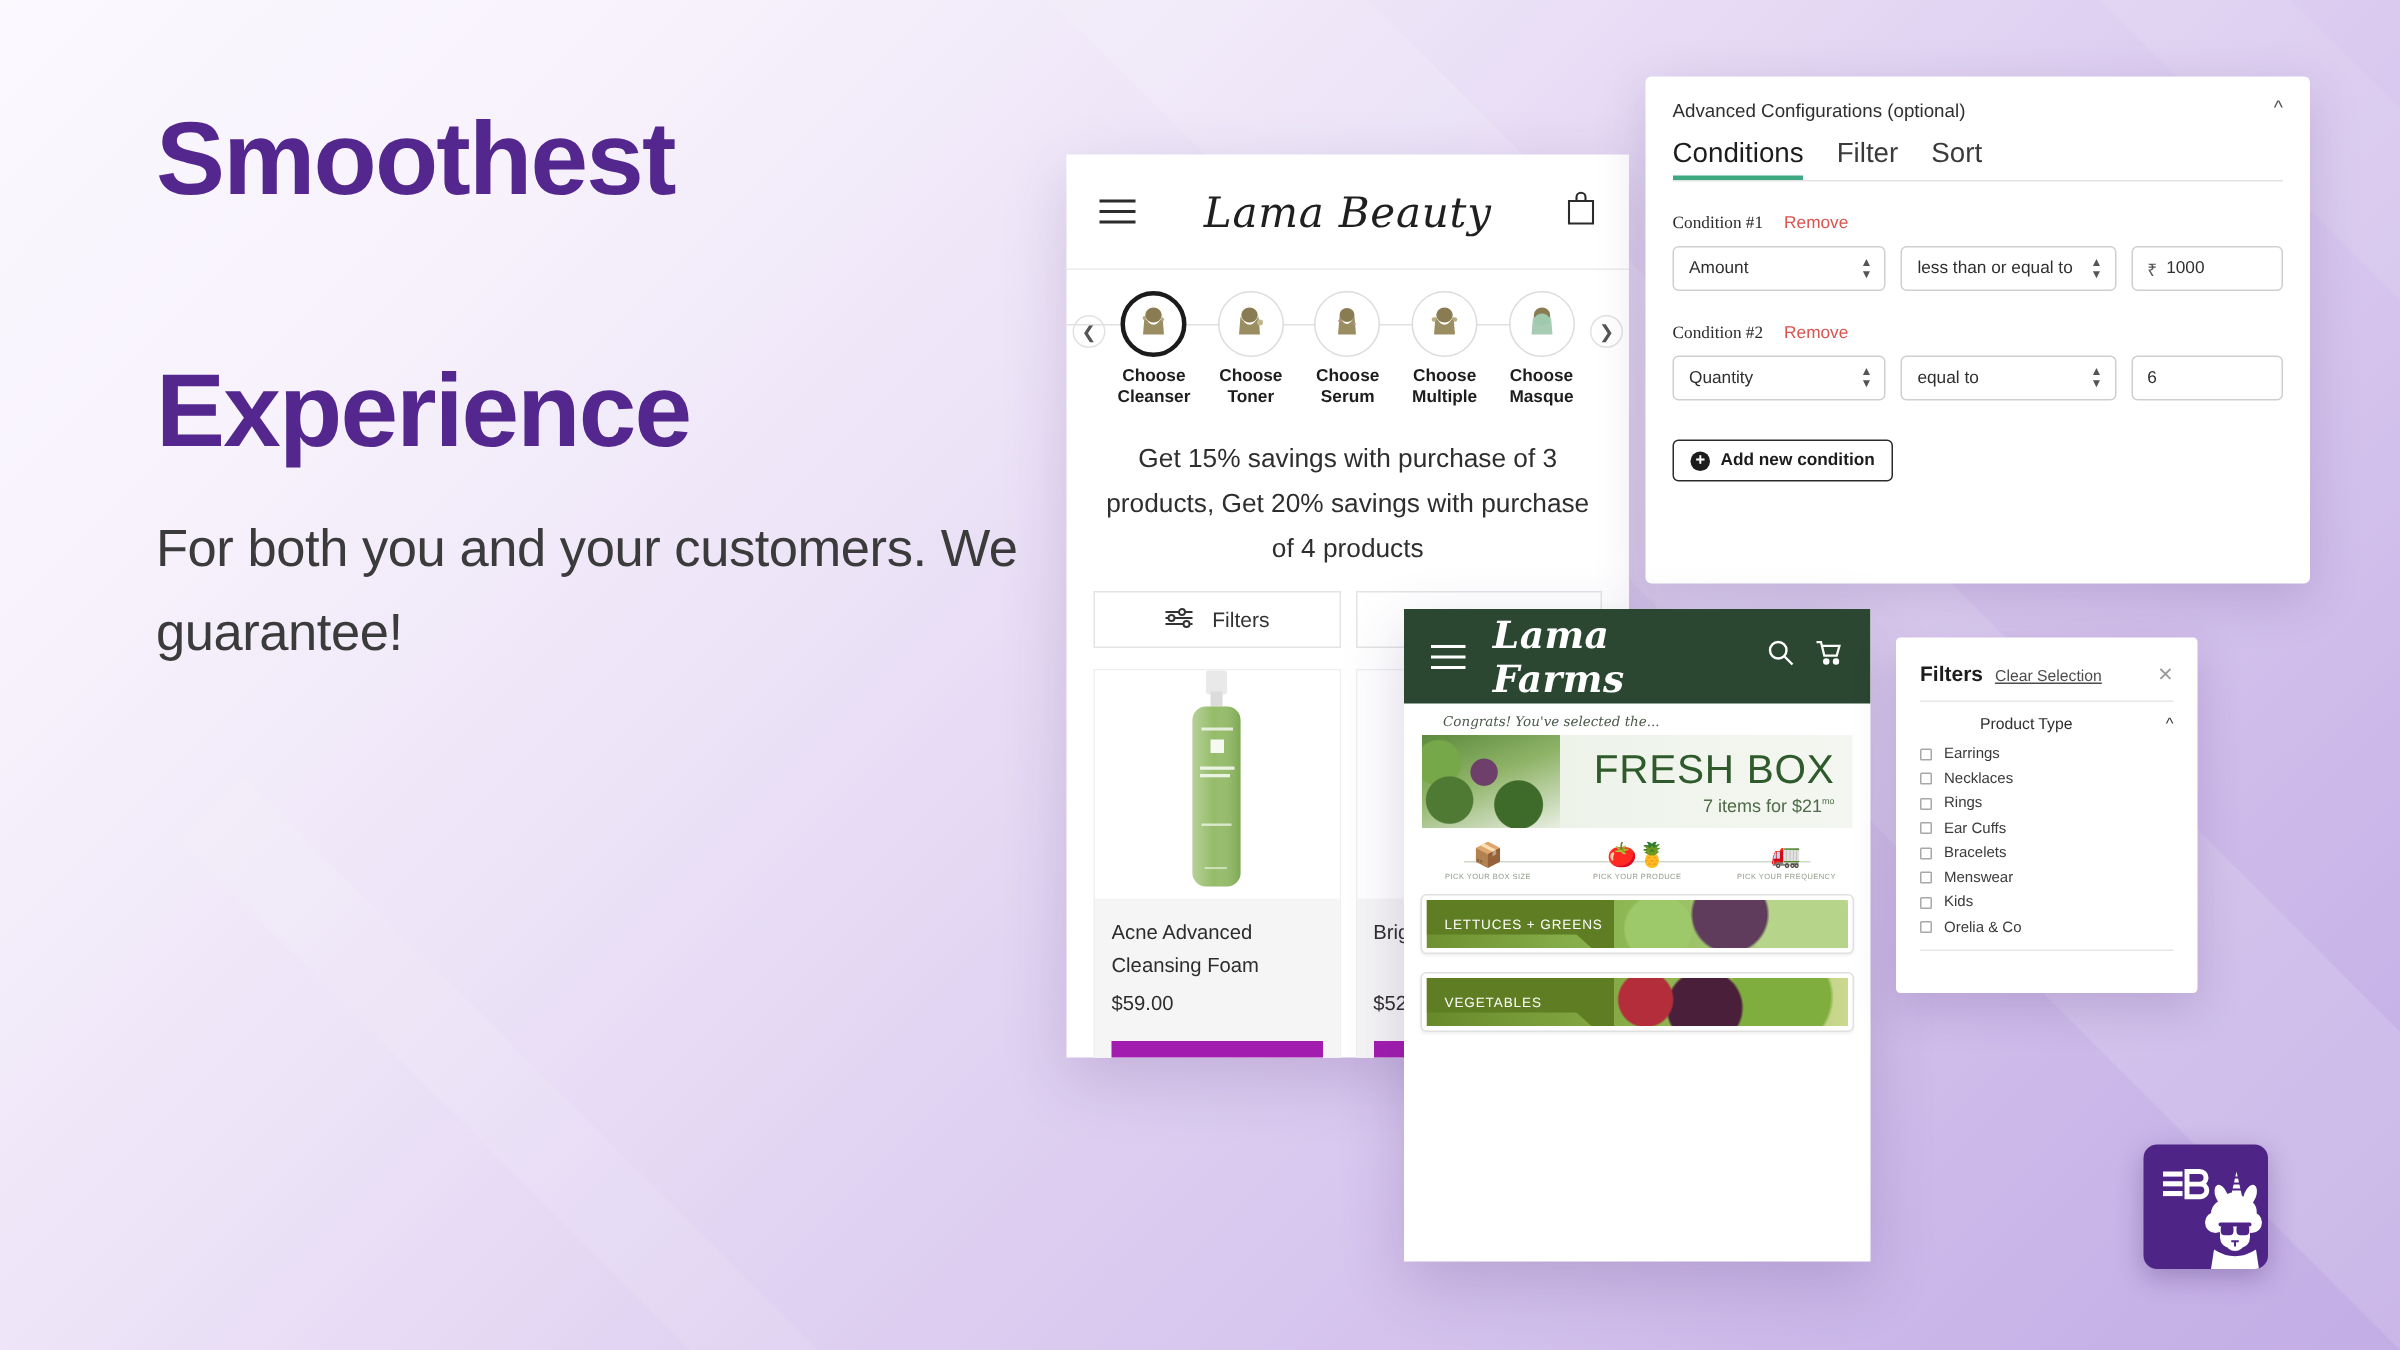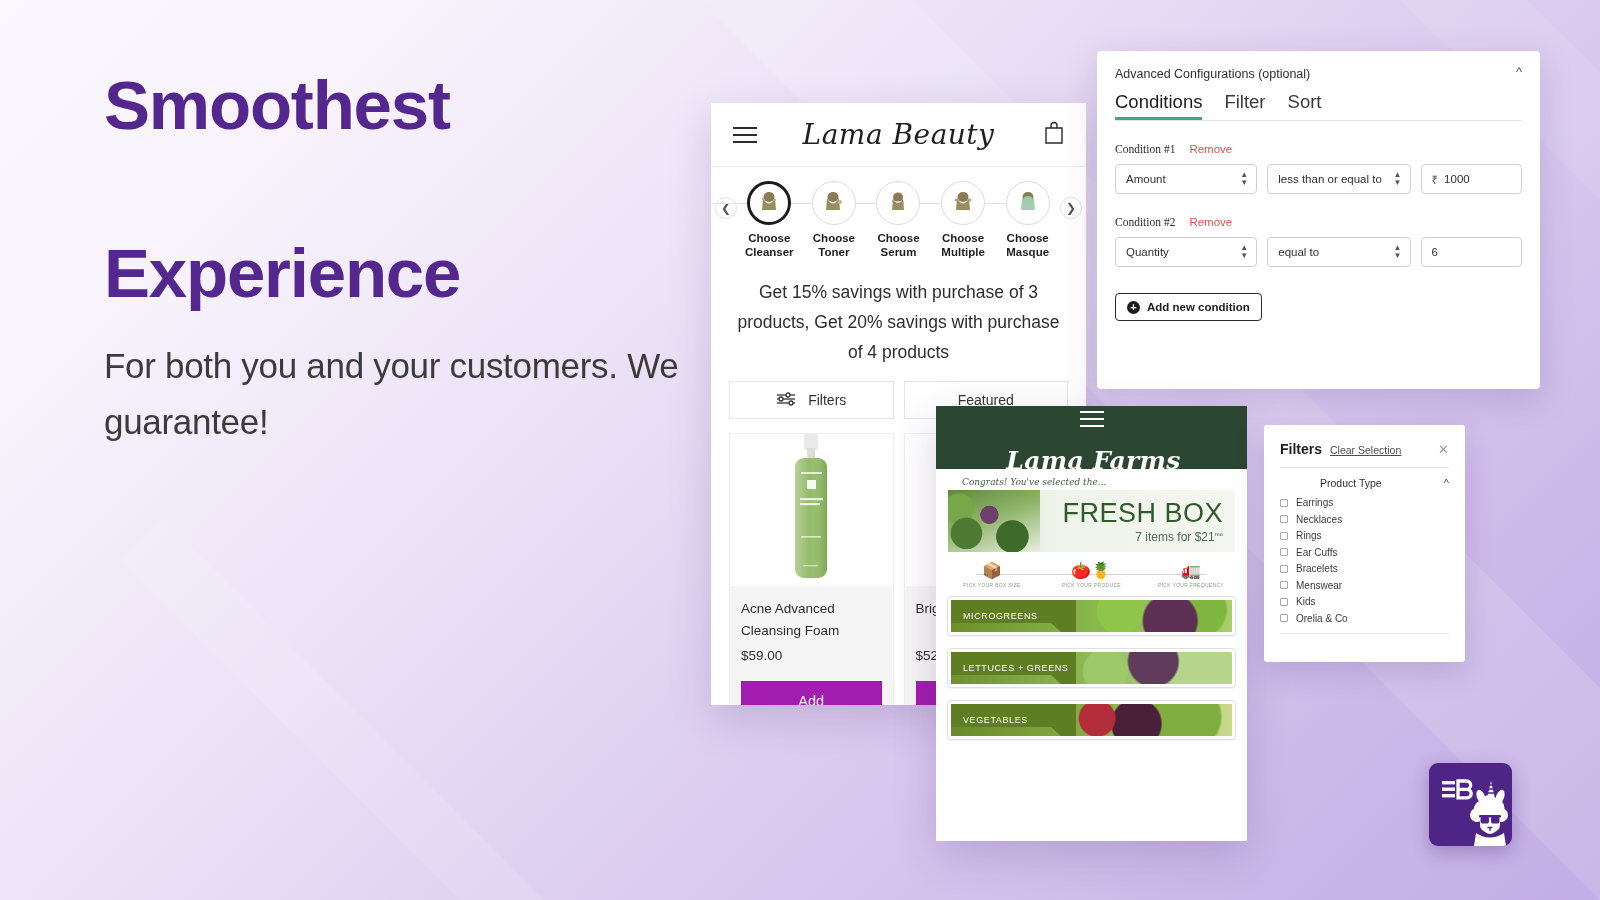--- a/index.html
+++ b/index.html
@@ -72,21 +72,21 @@
   
   .beauty-phone {
     position: absolute;
     left: 711px; top: 103px;
     width: 375px; height: 602px;
     background: #ffffff;
     box-shadow: 0 14px 40px rgba(70,40,110,0.18);
     overflow: hidden;
   }
   .bp-header {
-    height: 64px;
+    height: 77px;
     display: flex; align-items: center;
     padding: 0 22px;
     border-bottom: 1px solid #ececec;
     position: relative;
   }
   .burger { width: 24px; }
   .burger span { display: block; height: 2px; background: #2b2b2b; margin: 5px 0; }
   .brand-beauty {
     position: absolute; left: 0; right: 0;
     text-align: center;
@@ -224,21 +224,21 @@
   .farms-phone {
     position: absolute;
     left: 936px; top: 406px;
     width: 311px; height: 435px;
     background: #fff;
     box-shadow: 0 14px 40px rgba(70,40,110,0.2);
     overflow: hidden;
   }
   .fp-header {
     height: 63px; background: #2b4631;
-    display: flex; align-items: center; padding: 0 18px; gap: 14px; flex-direction: column;
+    display: flex; align-items: center; padding: 0 18px; gap: 14px;
   }
   .fp-header .burger span { background: #fff; }
   .brand-farms {
     font-family: "DejaVu Serif", serif;
     font-style: italic; font-weight: 700;
     font-size: 25px; color: #ffffff;
     letter-spacing: 0.3px; margin-left: 4px;
   }
   .fp-icons { margin-left: auto; display: flex; gap: 14px; align-items: center; }
 
@@ -651,26 +651,20 @@
     </div>
     <div class="pick">
       <div class="glyph">🚛</div>
       <div class="cap">PICK YOUR FREQUENCY</div>
     </div>
   </div>
 
   <div class="catlist">
     <div class="catcard">
       <div class="cat-inner">
-        <div class="cat-photo photo-micro"></div>
-        <div class="cat-label">MICROGREENS</div>
-      </div>
-    </div>
-    <div class="catcard">
-      <div class="cat-inner">
         <div class="cat-photo photo-lett"></div>
         <div class="cat-label">LETTUCES + GREENS</div>
       </div>
     </div>
     <div class="catcard">
       <div class="cat-inner">
         <div class="cat-photo photo-veg"></div>
         <div class="cat-label">VEGETABLES</div>
       </div>
     </div>

